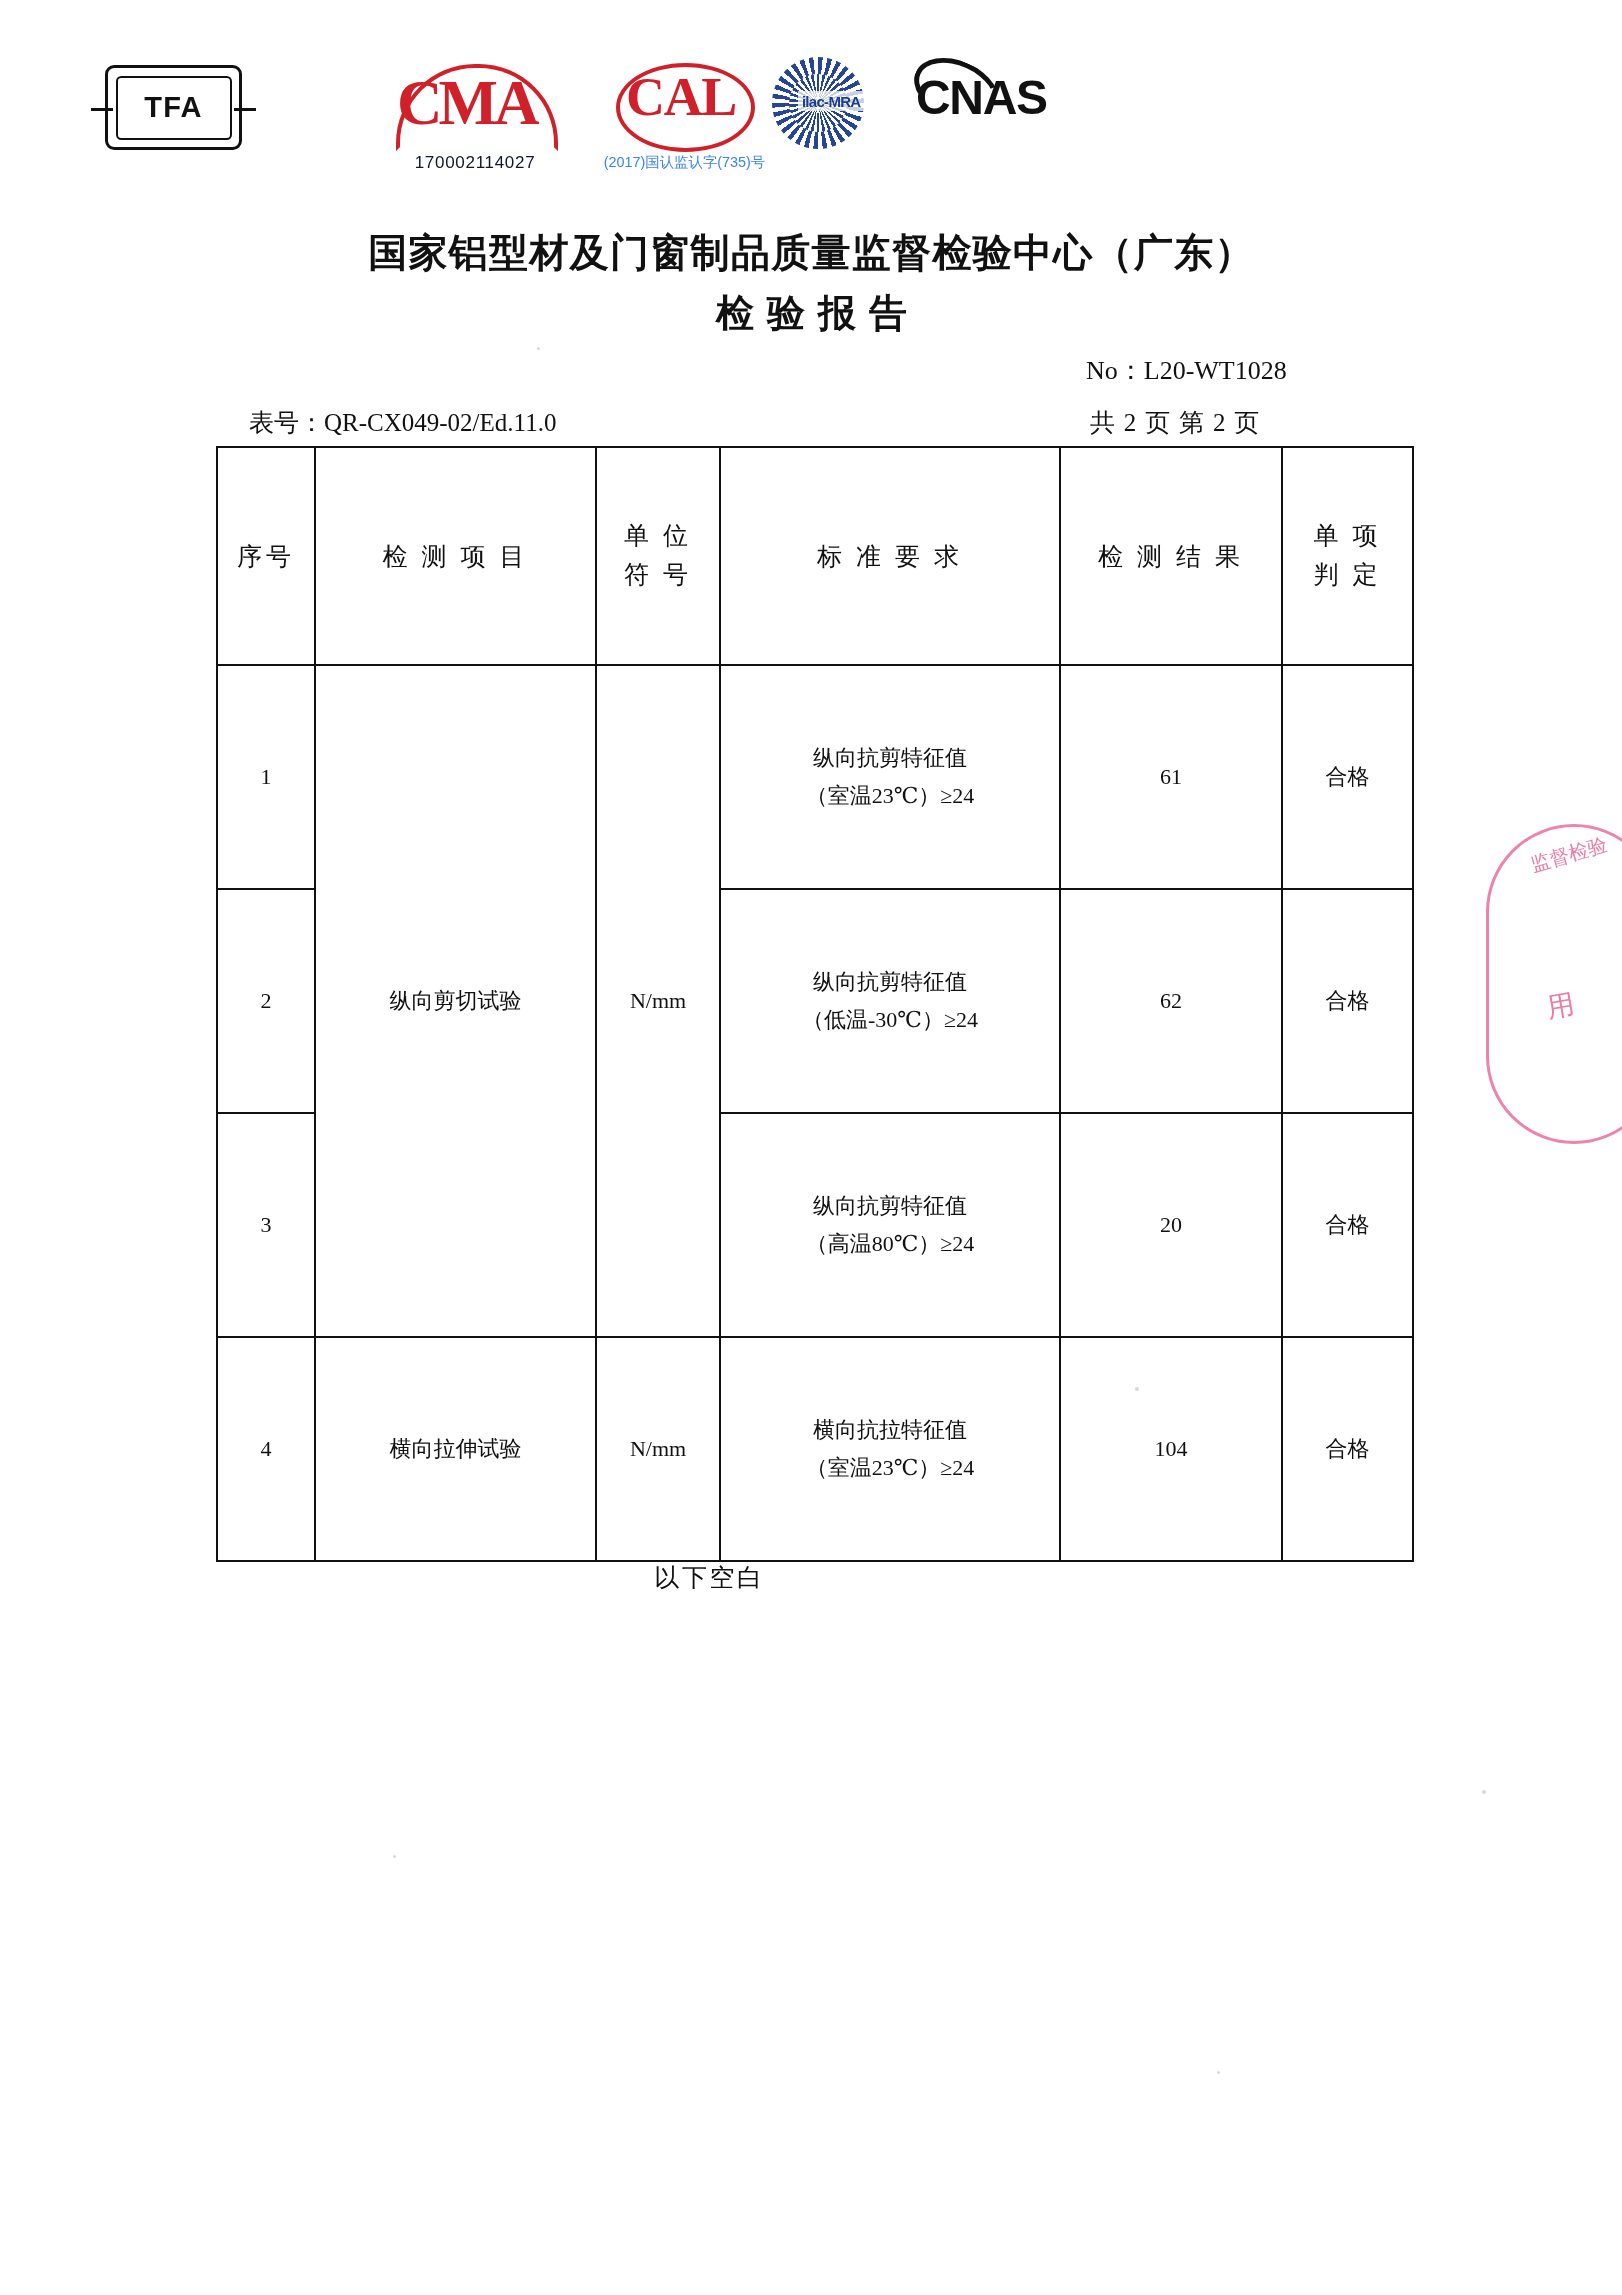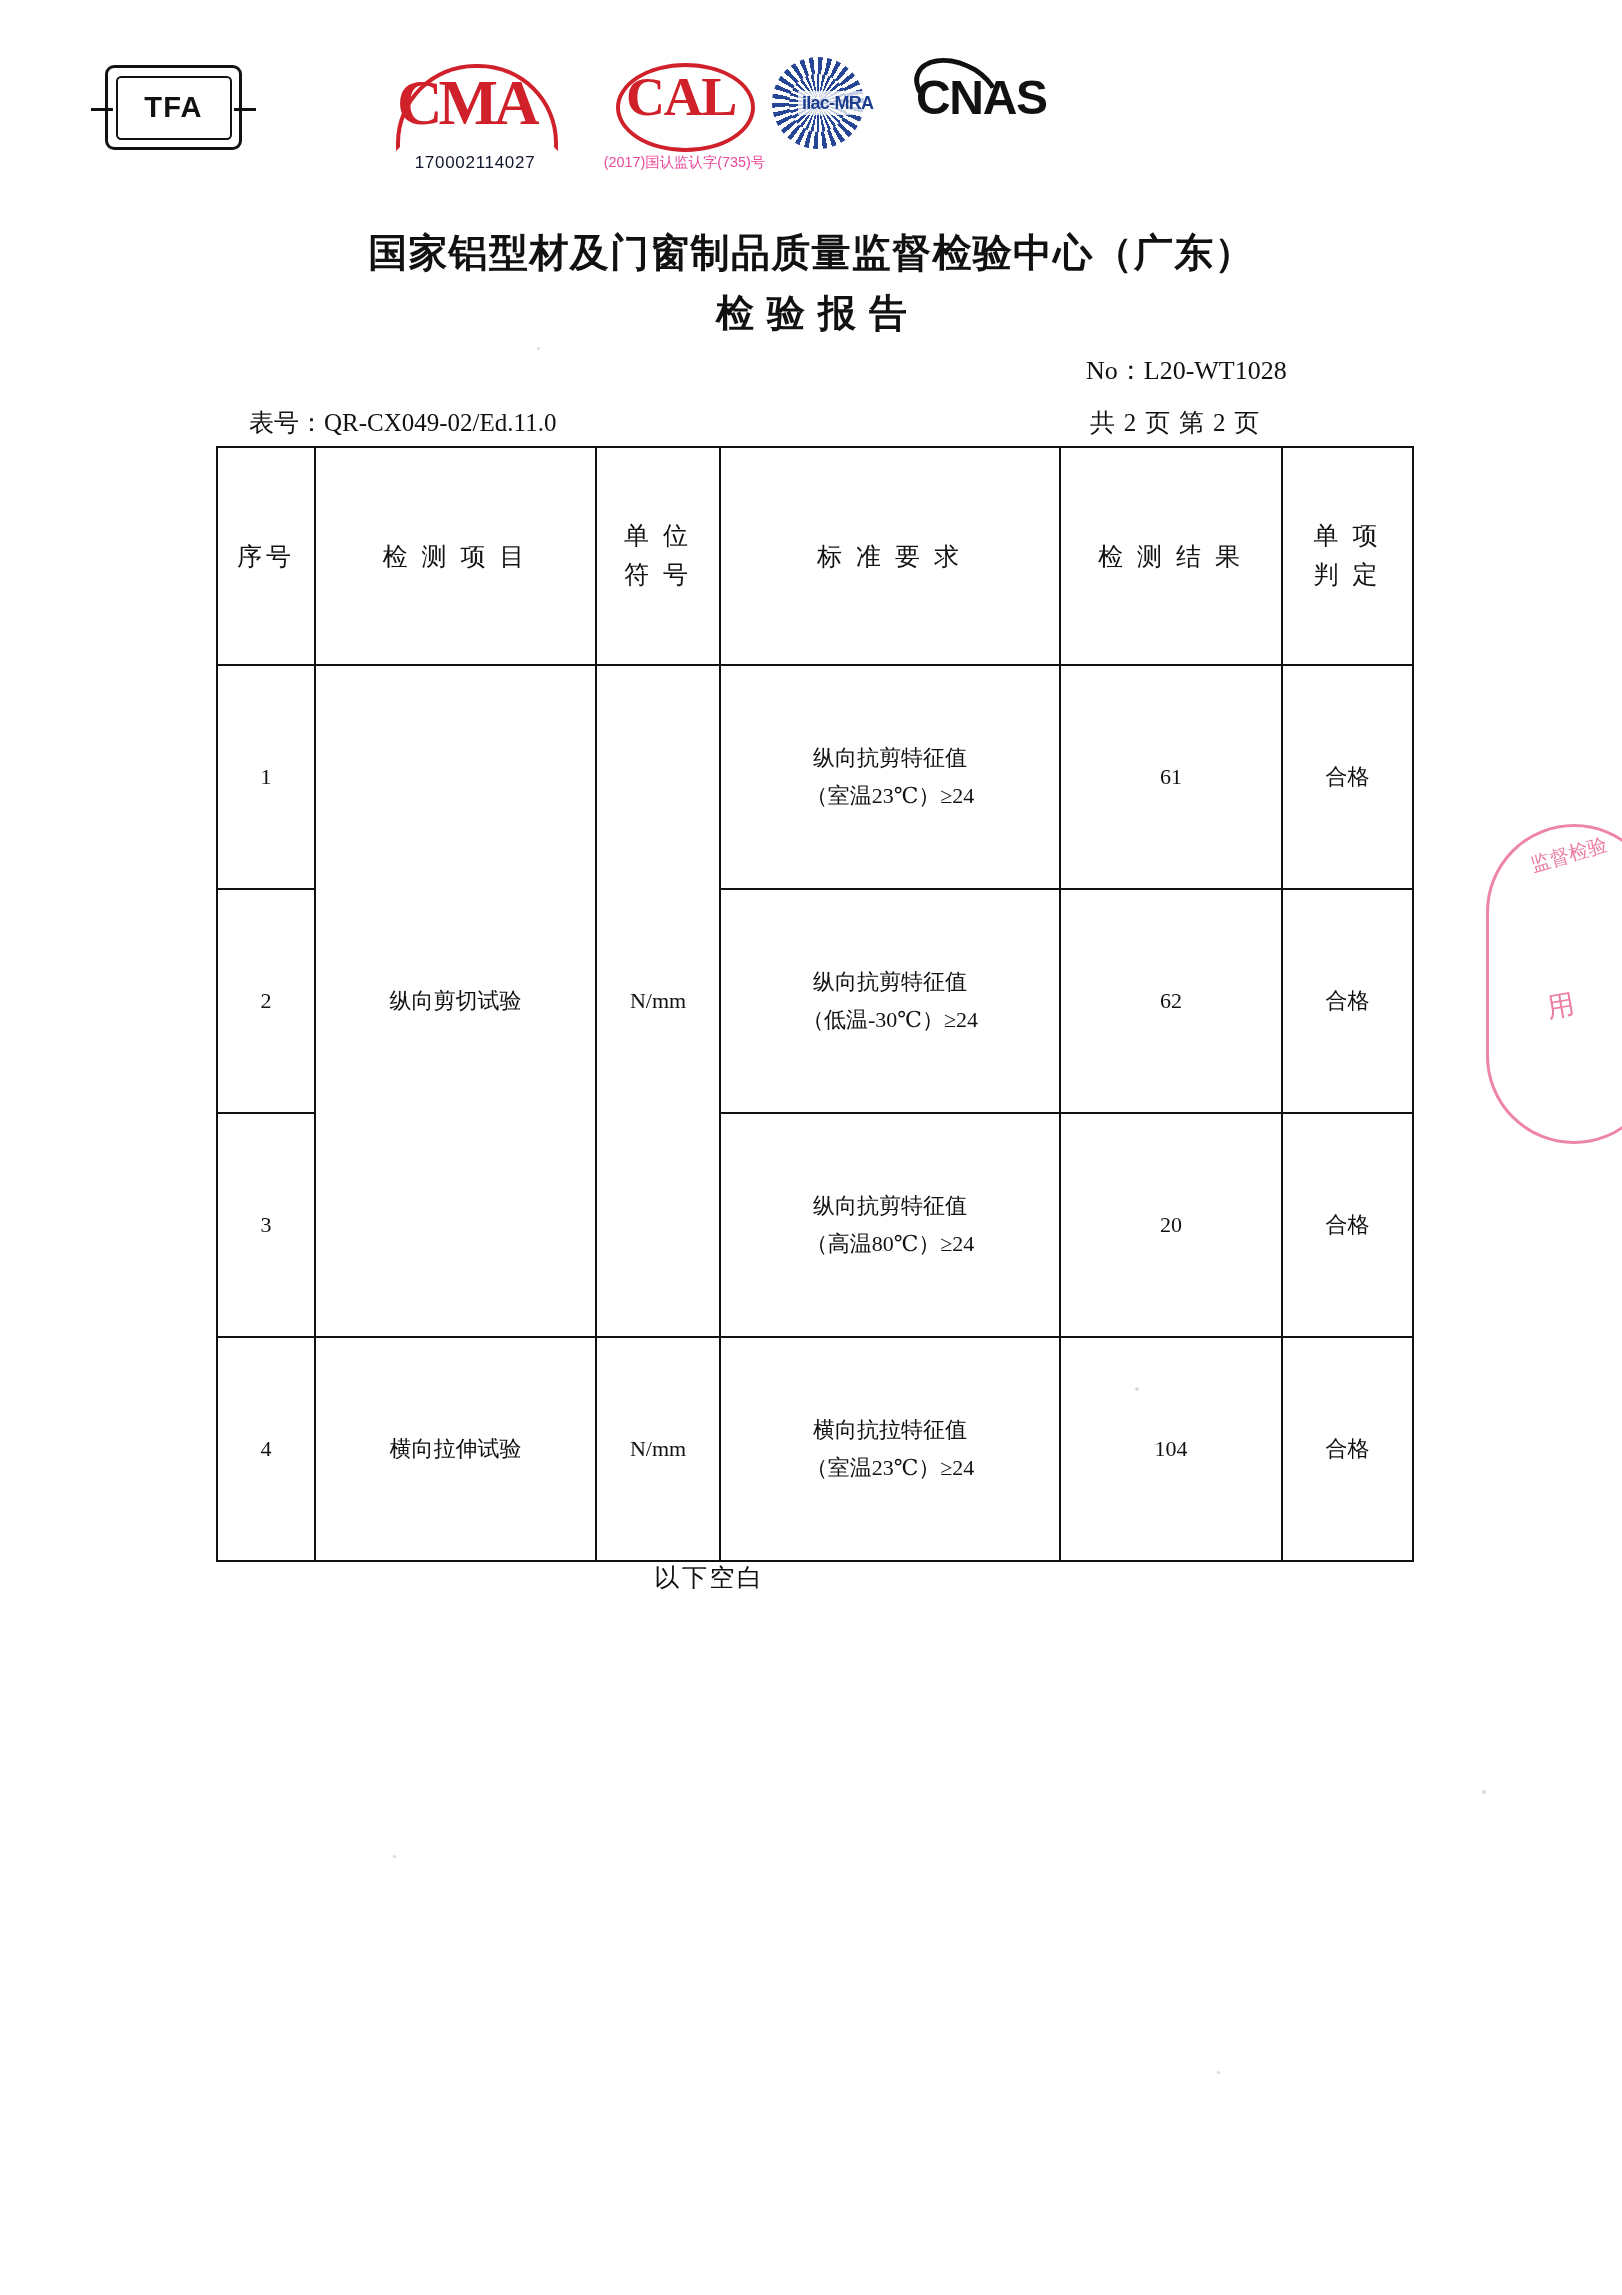--- a/index.html
+++ b/index.html
@@ -141,21 +141,21 @@
     letter-spacing: -1.3px;
   }
   .cal .code {
     position: absolute;
     left: -6.5px;
     top: 101px;
     width: 164px;
     text-align: center;
     font-family: "Liberation Sans", sans-serif;
     font-size: 14.4px;
-    color: #ec4899;
+    color: #3b82f6;
   }
 
   
   .ilac {
     position: absolute;
     left: 772px;
     top: 18.3px;
     width: 137px;
     height: 111px;
   }
@@ -176,21 +176,21 @@
     width: 58px; height: 58px;
     border-radius: 50%;
     background: repeating-conic-gradient(from 3deg, #ffffff 0deg 6deg, #1b3c8f 6deg 12deg);
   }
   .ilac .label {
     position: absolute;
     left: 26px;
     top: 34px;
     font-family: "Liberation Sans", sans-serif;
     font-weight: bold;
-    font-size: 18px;
+    font-size: 15px;
     color: #1b3c8f;
     background: rgba(255,255,255,.75);
     padding: 1.3px 3.9px;
     letter-spacing: -0.7px;
     z-index: 3;
   }
 
   
   .cnas {
     position: absolute;

